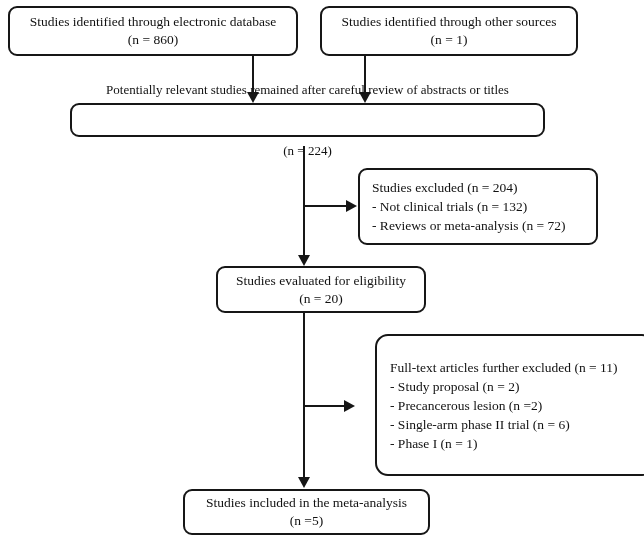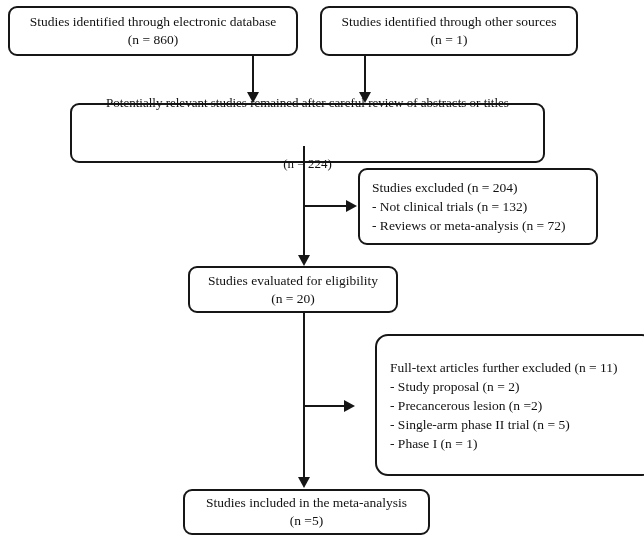--- a/index.html
+++ b/index.html
@@ -55,51 +55,51 @@
     <div class="txt">Studies identified through other sources</div>
     <div class="txt">(n = 1)</div>
   </div>
 
   <div class="vline" style="left:252px;top:56px;height:37px;"></div>
   <div class="arrow-down" style="left:247px;top:92px;"></div>
 
   <div class="vline" style="left:364px;top:56px;height:37px;"></div>
   <div class="arrow-down" style="left:359px;top:92px;"></div>
 
-  <div class="box centered" style="left:70px;top:103px;width:475px;height:60px;gap:43px;">
+  <div class="box centered" style="left:70px;top:103px;width:475px;height:34px;gap:43px;">
     <div class="txt" style="font-size:13px;">Potentially relevant studies remained after careful review of abstracts or titles</div>
     <div class="txt" style="font-size:13px;">(n = 224)</div>
   </div>
 
   <div class="vline" style="left:303px;top:146px;height:110px;"></div>
   <div class="arrow-down" style="left:298px;top:255px;"></div>
   <div class="hline" style="left:304px;top:205px;width:42px;"></div>
   <div class="arrow-right" style="left:346px;top:200px;"></div>
 
   <div class="box listbox" style="left:358px;top:168px;width:240px;height:77px;padding-left:12px;">
     <div class="txt">Studies excluded (n = 204)</div>
     <div class="txt">- Not clinical trials (n = 132)</div>
     <div class="txt">- Reviews or meta-analysis (n = 72)</div>
   </div>
 
-  <div class="box centered" style="left:188px;top:266px;width:210px;height:47px;align-items:center;">
+  <div class="box centered" style="left:216px;top:266px;width:210px;height:47px;align-items:center;">
     <div class="txt">Studies evaluated for eligibility</div>
     <div class="txt">(n = 20)</div>
   </div>
 
   <div class="vline" style="left:303px;top:313px;height:165px;"></div>
   <div class="arrow-down" style="left:298px;top:477px;"></div>
   <div class="hline" style="left:304px;top:405px;width:40px;"></div>
   <div class="arrow-right" style="left:344px;top:400px;"></div>
 
   <div class="box listbox" style="left:355px;top:334px;width:280px;height:142px;border-radius:13px;margin-left:20px;">
     <div class="txt">Full-text articles further excluded (n = 11)</div>
     <div class="txt">- Study proposal (n = 2)</div>
     <div class="txt">- Precancerous lesion (n =2)</div>
-    <div class="txt">- Single-arm phase II trial (n = 5)</div>
+    <div class="txt">- Single-arm phase II trial (n = 6)</div>
     <div class="txt">- Phase I (n = 1)</div>
   </div>
 
   <div class="box centered" style="left:183px;top:489px;width:247px;height:46px;">
     <div class="txt">Studies included in the meta-analysis</div>
     <div class="txt">(n =5)</div>
   </div>
 
 </div>
 

